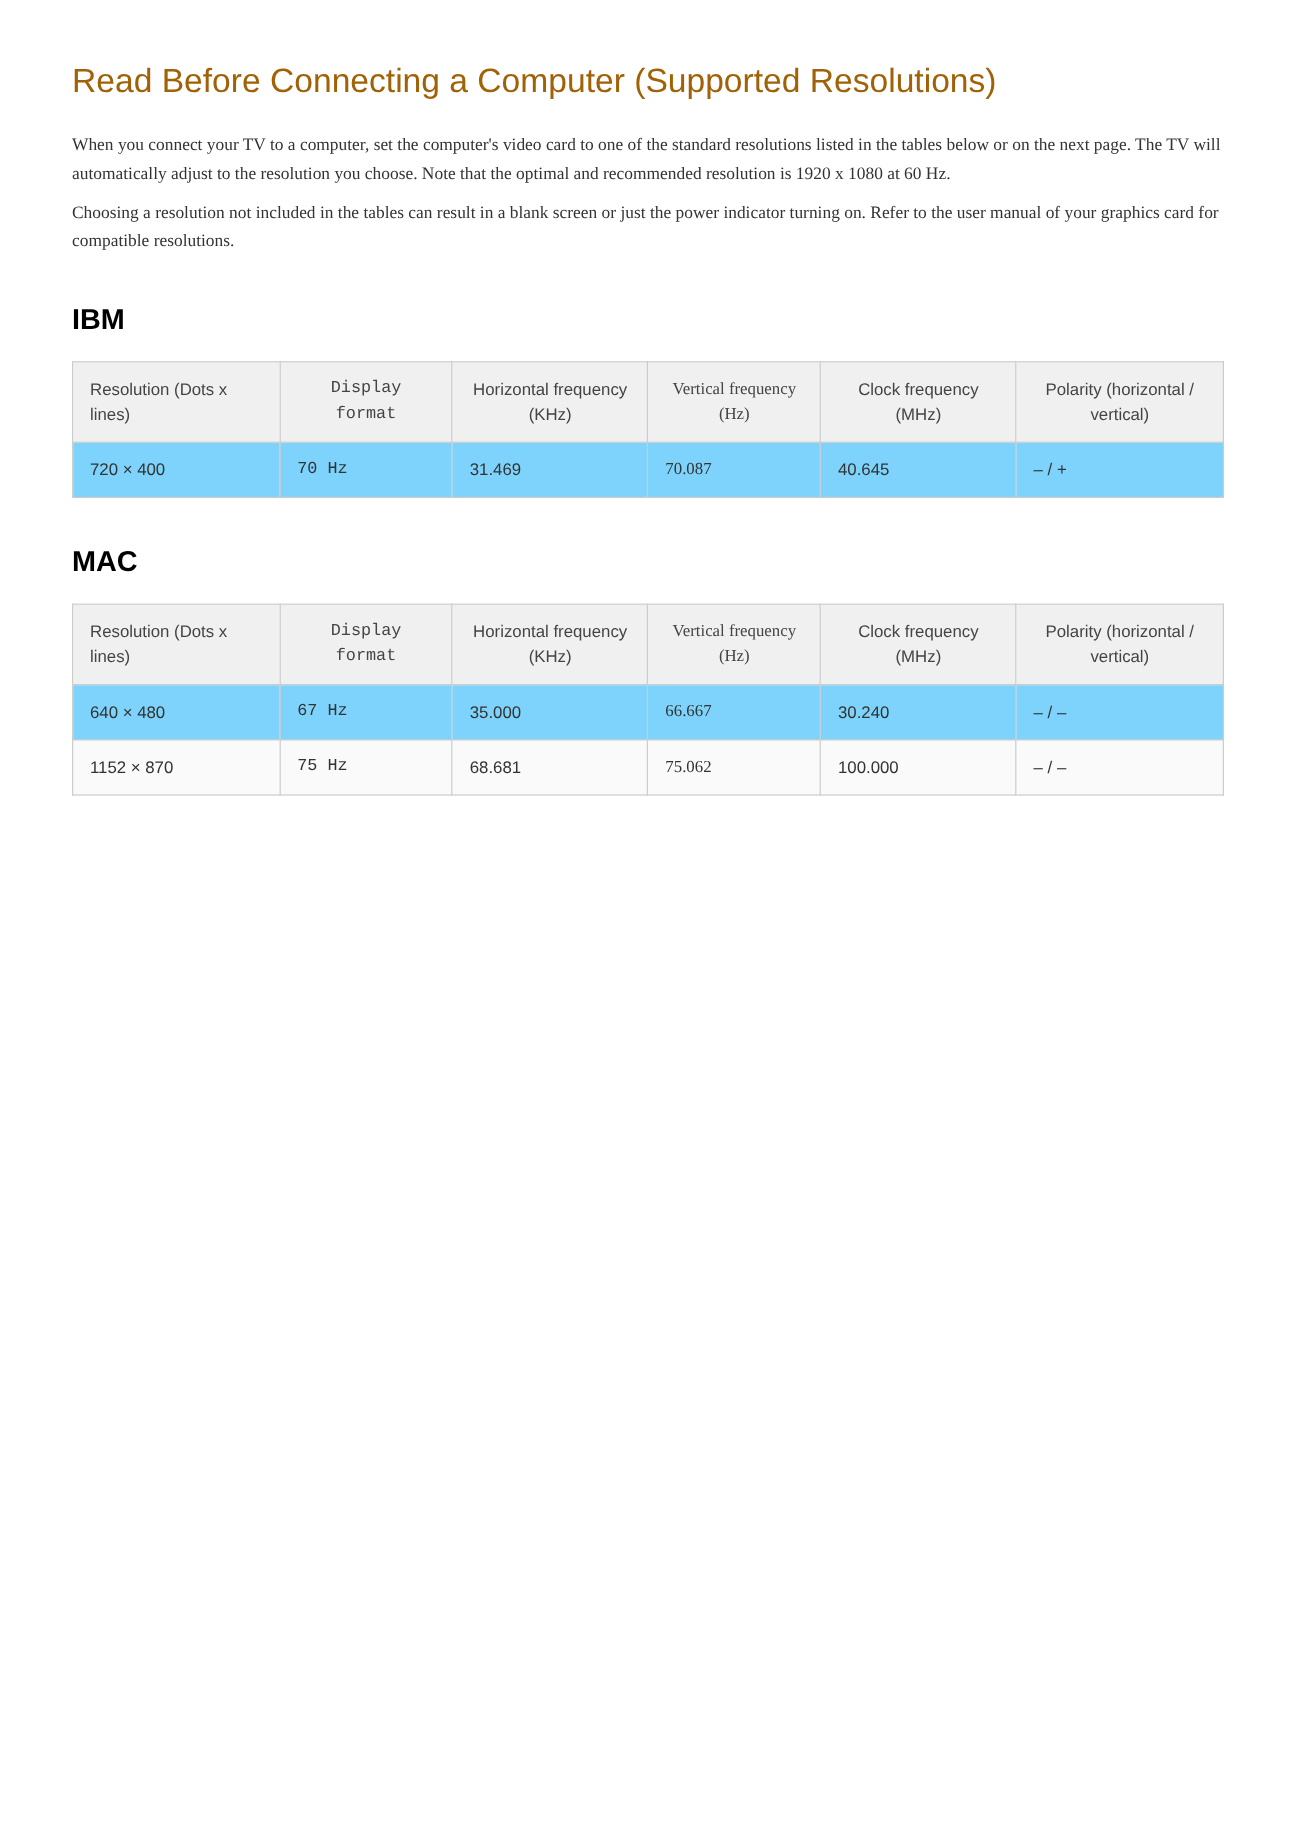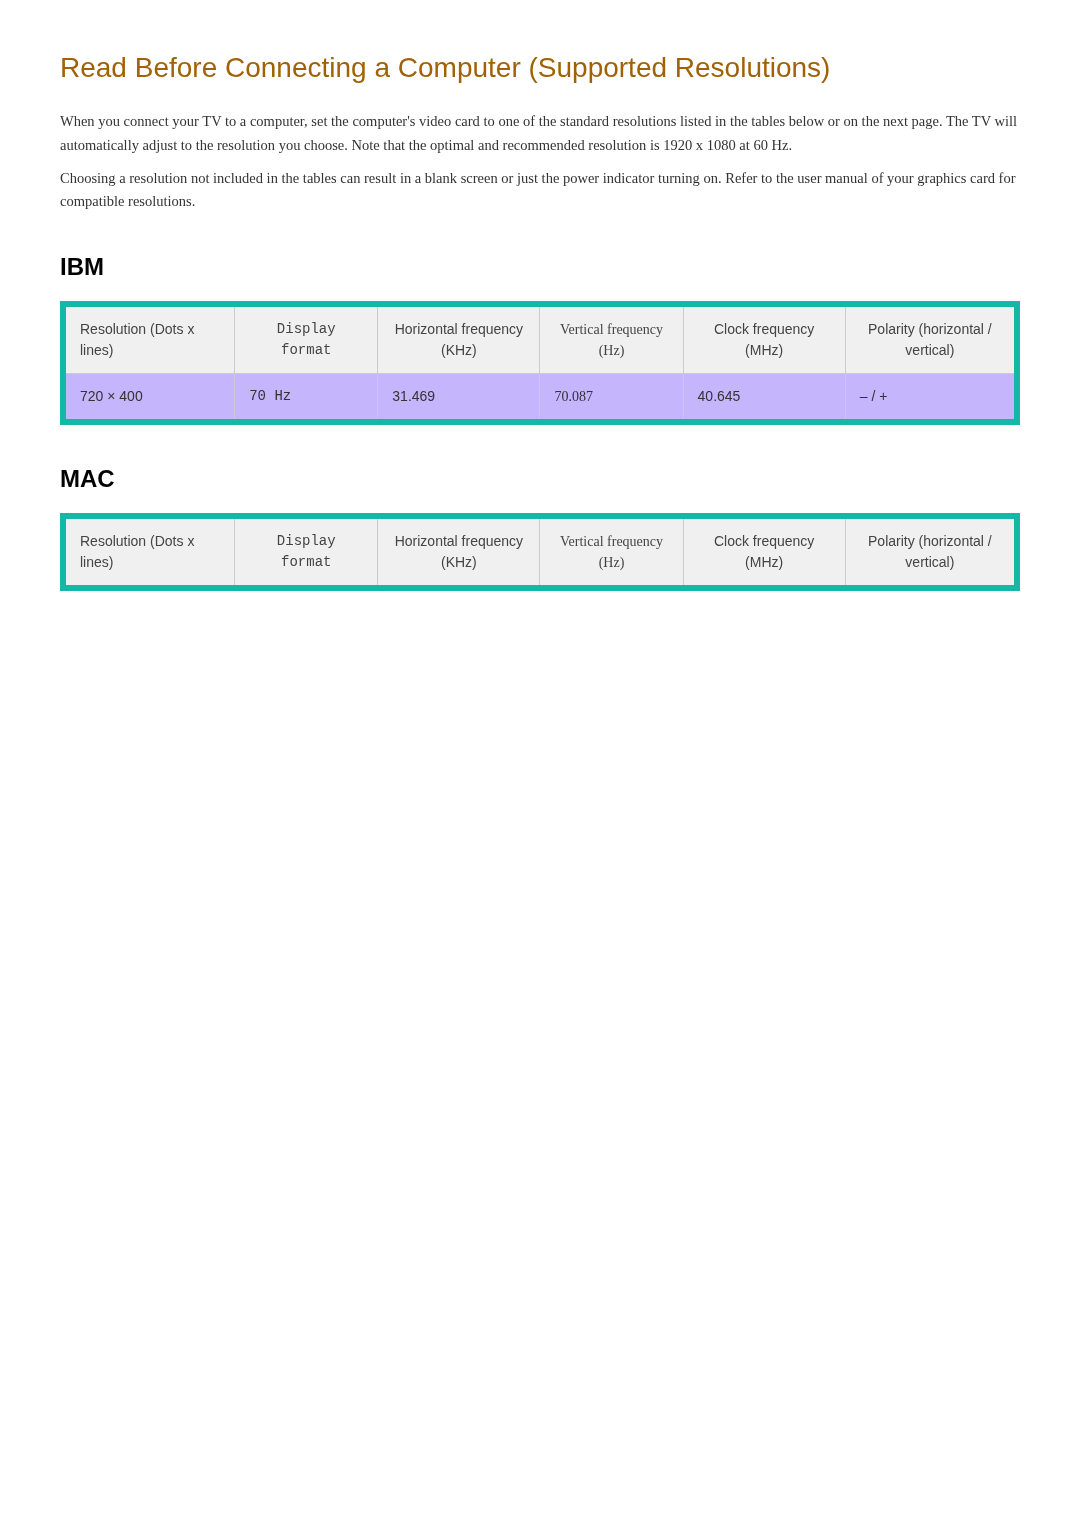--- a/index.html
+++ b/index.html
@@ -38,21 +38,21 @@
       font-size: 24px;
       font-weight: bold;
       color: #000000;
       margin-top: 36px;
       margin-bottom: 16px;
     }
 
     table {
       width: 100%;
       border-collapse: collapse;
-      border: 6px solid #14b8a6;
+      border: 1px solid #14b8a6;
       font-size: 14px;
     }
 
     thead tr {
       background-color: #f0f0f0;
     }
 
     th {
       border: 1px solid #cccccc;
       padding: 12px 14px;
@@ -63,21 +63,21 @@
     }
 
     td {
       border: 1px solid #cccccc;
       padding: 12px 14px;
       color: #333333;
       vertical-align: middle;
     }
 
     tbody tr {
-      background-color: #c4b5fd;
+      background-color: #7dd3fc;
     }
 
     tbody tr:nth-child(even) {
       background-color: #fafafa;
     }
 
     .col-resolution {
       text-align: left;
       width: 18%;
     }
@@ -144,14 +144,30 @@
     <tr>
       <th class="col-resolution">Resolution (Dots x lines)</th>
       <th class="col-display">Display format</th>
       <th class="col-horizontal">Horizontal frequency (KHz)</th>
       <th class="col-vertical">Vertical frequency (Hz)</th>
       <th class="col-clock">Clock frequency (MHz)</th>
       <th class="col-polarity">Polarity (horizontal / vertical)</th>
     </tr>
   </thead>
   <tbody id="mac-tbody">
+  <tr>
+      <td class="col-resolution">640 × 480</td>
+      <td class="col-display">67 Hz</td>
+      <td class="col-horizontal">35.000</td>
+      <td class="col-vertical">66.667</td>
+      <td class="col-clock">30.240</td>
+      <td class="col-polarity">– / –</td>
+    </tr>
+      <tr>
+      <td class="col-resolution">1152 × 870</td>
+      <td class="col-display">75 Hz</td>
+      <td class="col-horizontal">68.681</td>
+      <td class="col-vertical">75.062</td>
+      <td class="col-clock">100.000</td>
+      <td class="col-polarity">– / –</td>
+    </tr>
     </tbody>
 </table>
 
 </body></html>

